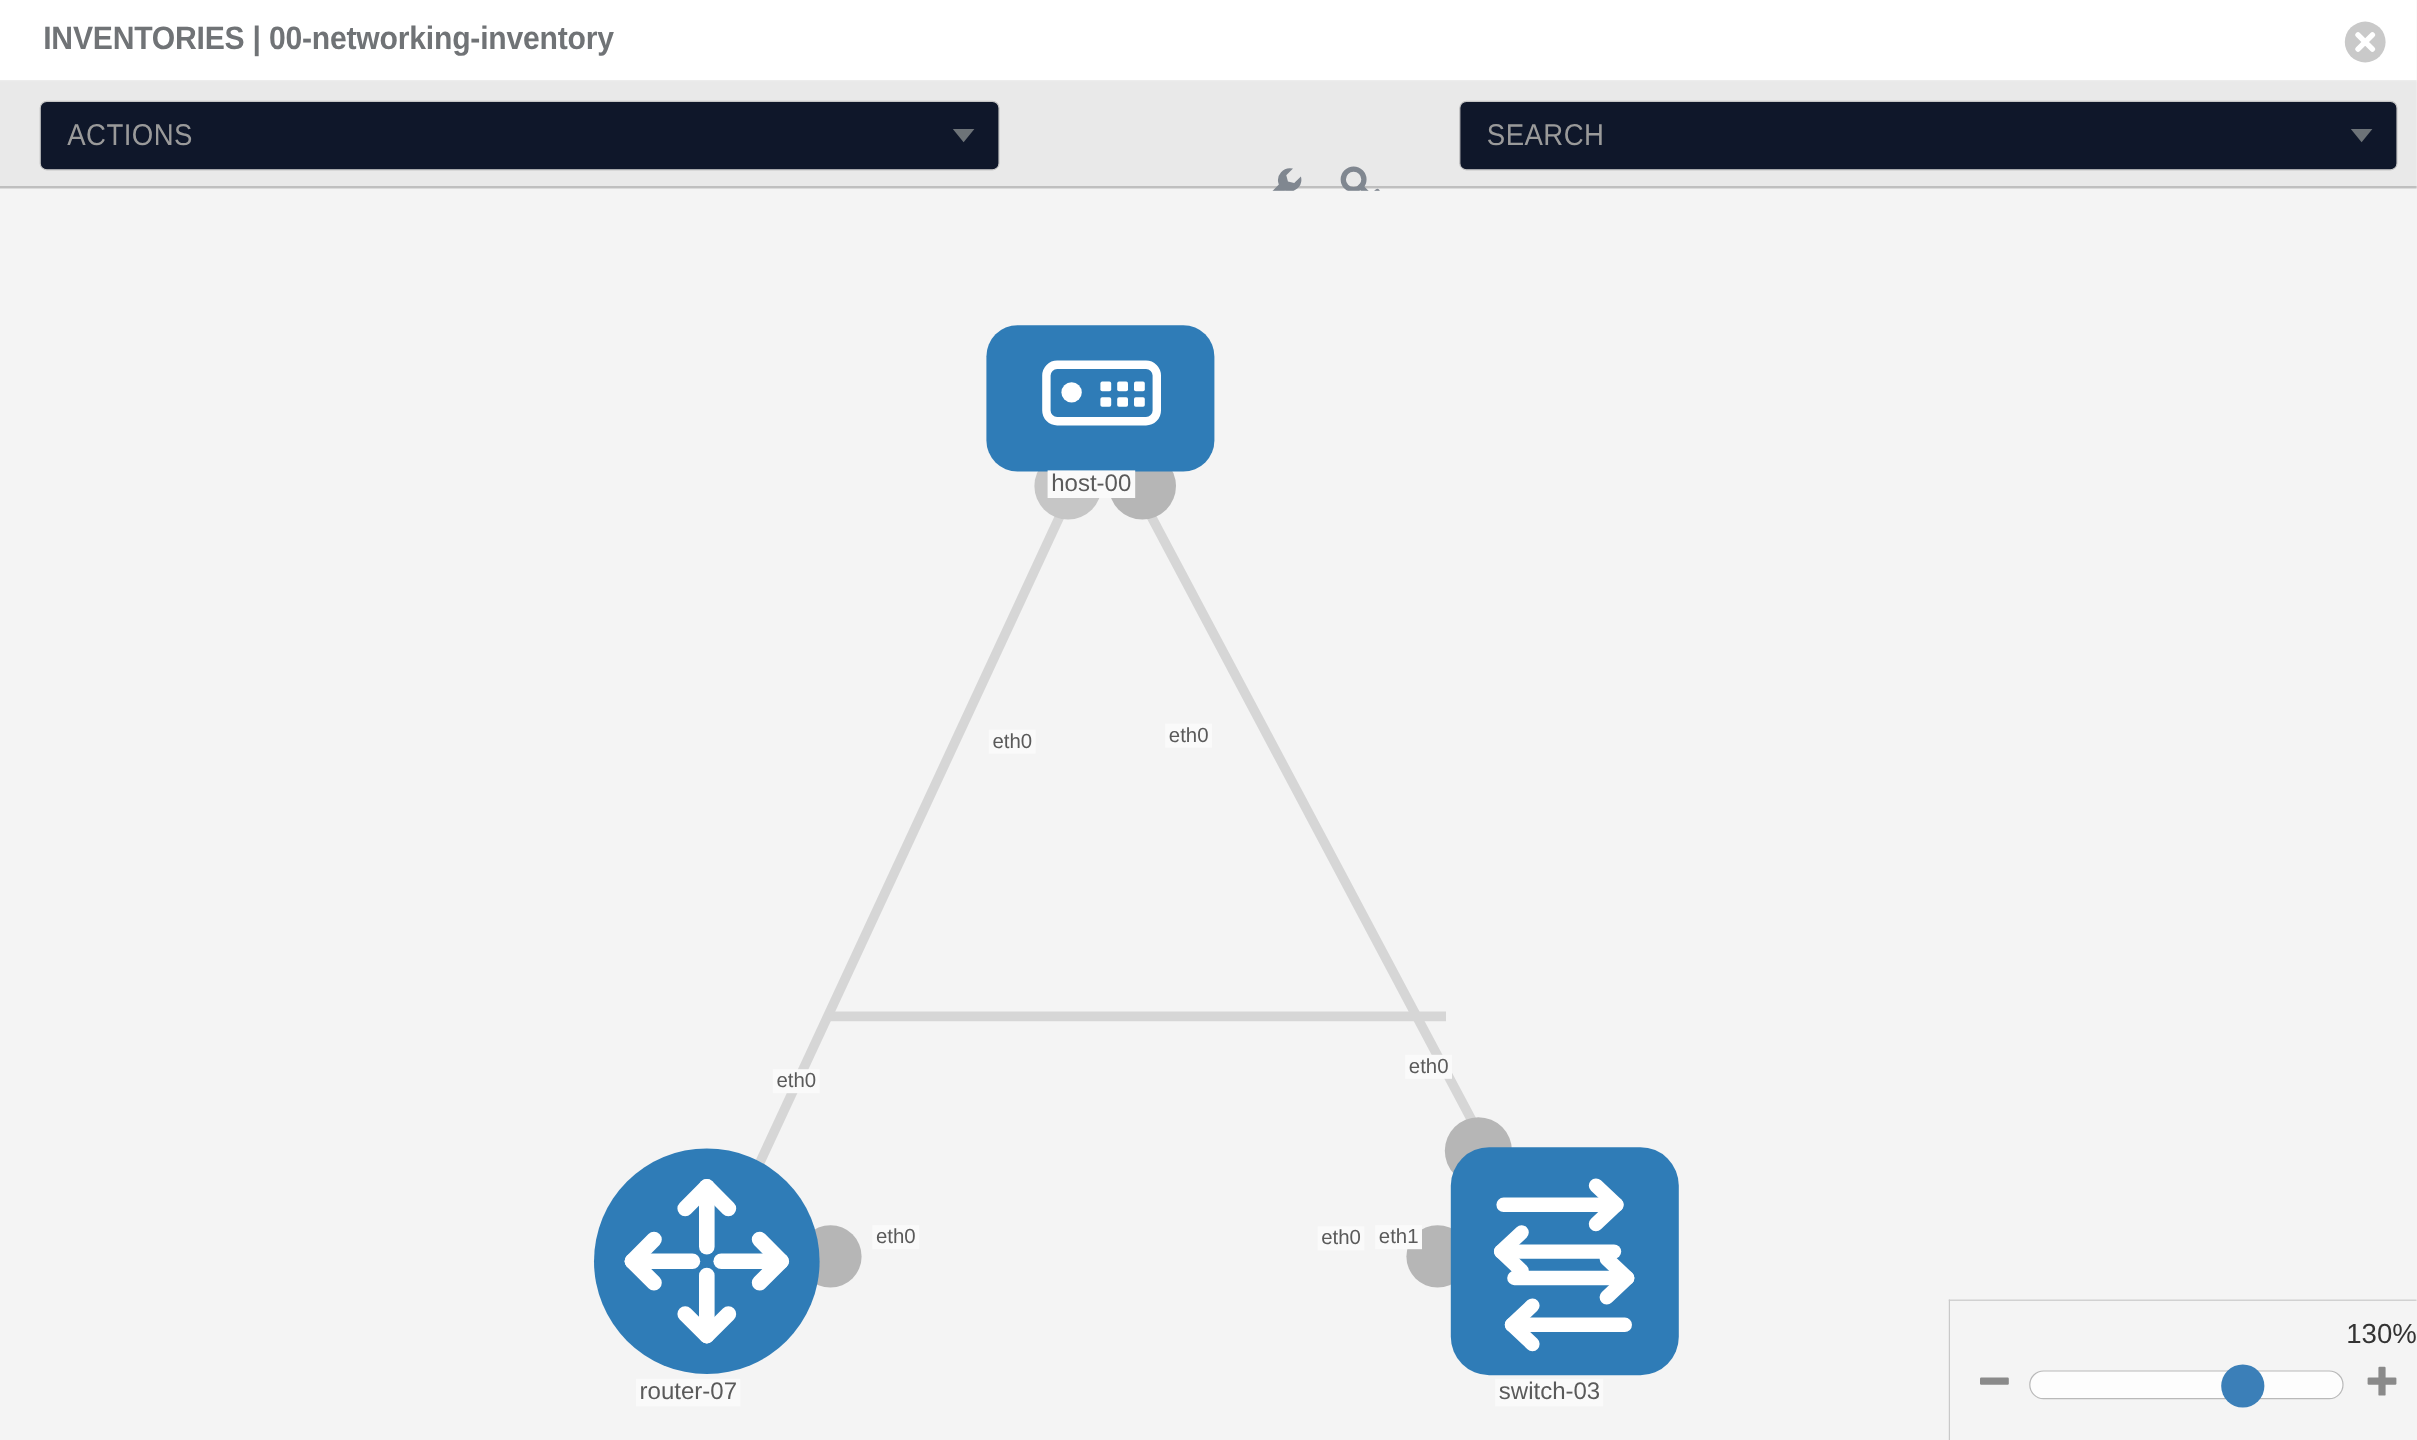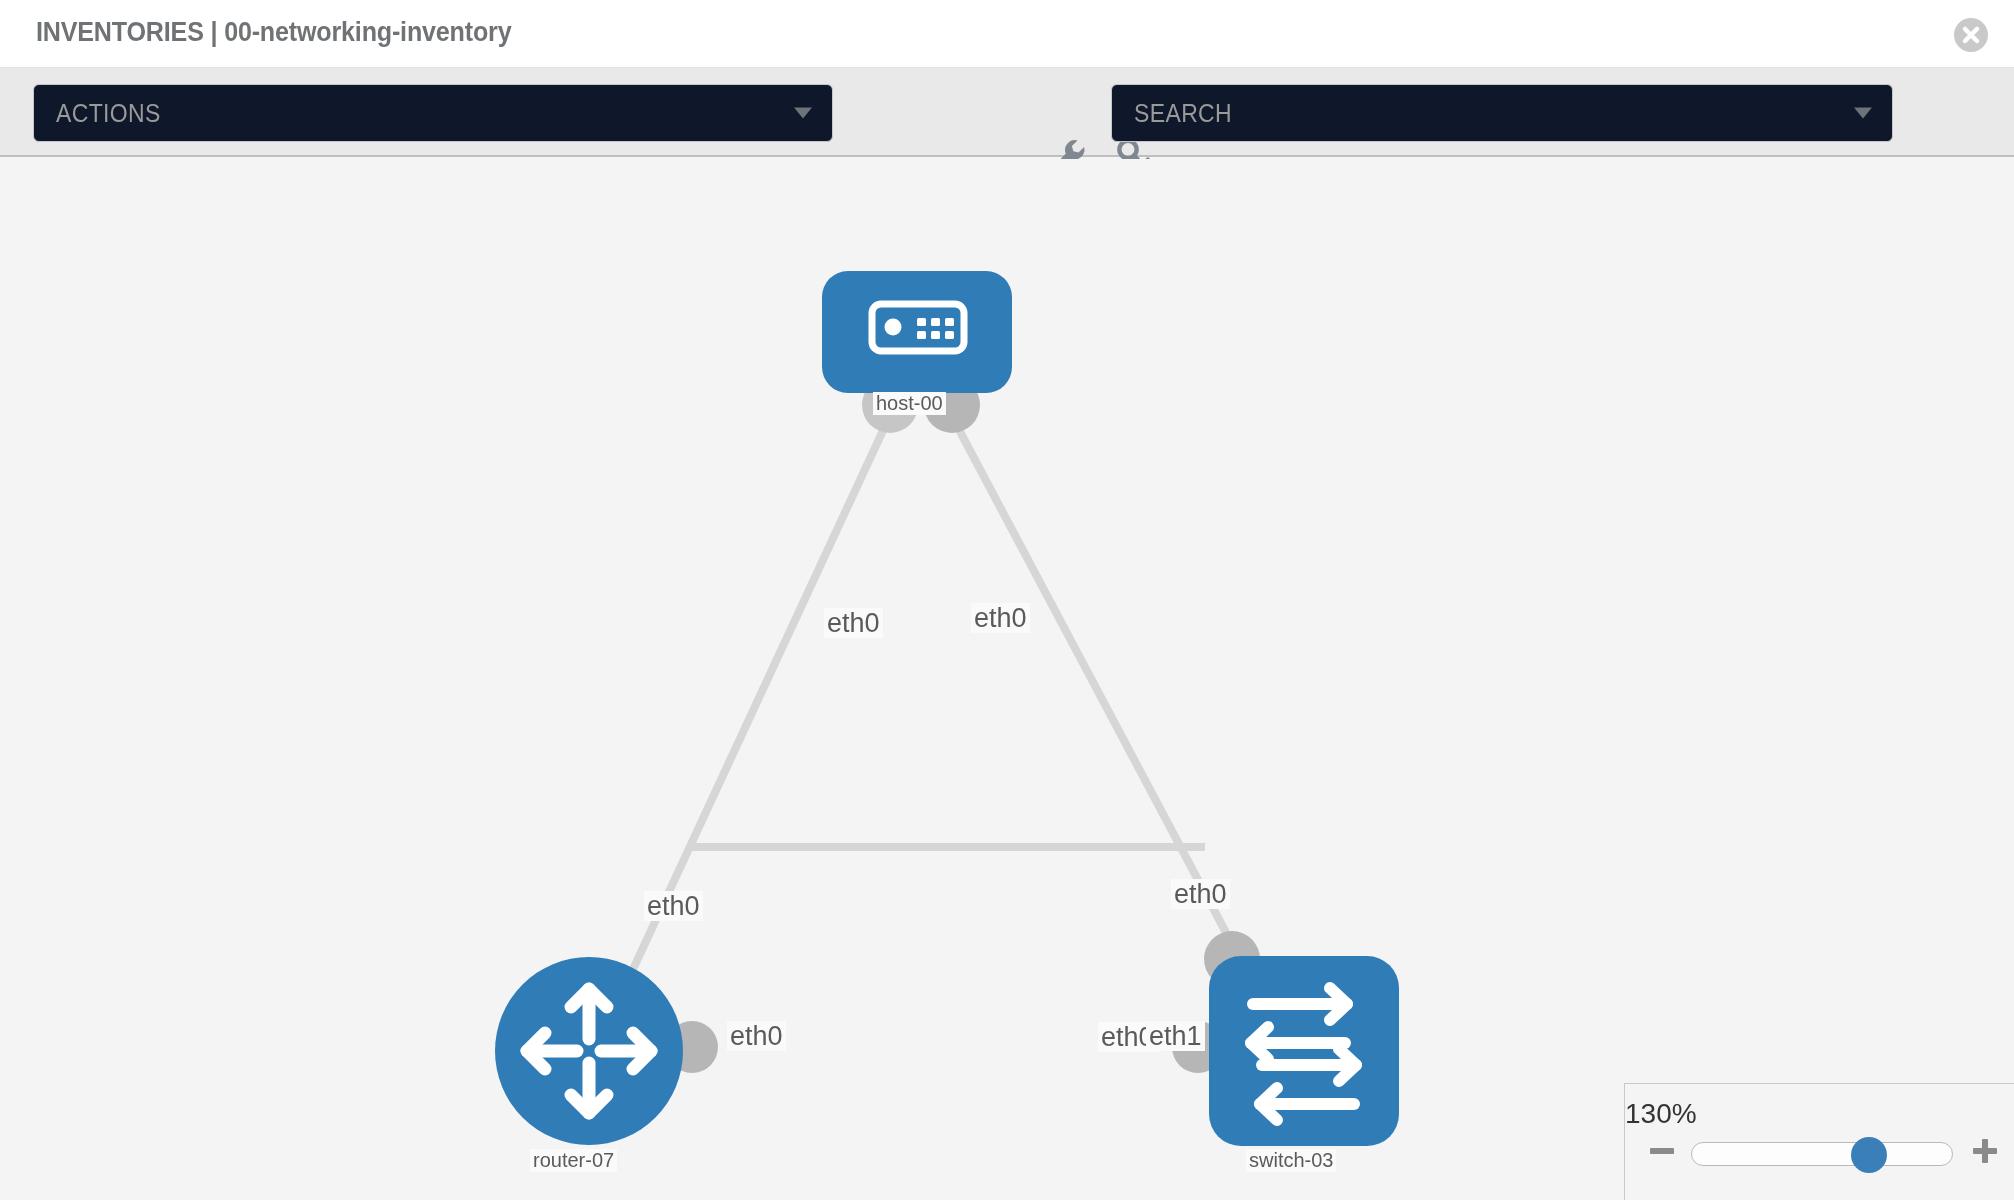--- a/index.html
+++ b/index.html
@@ -36,21 +36,21 @@
   #toolbar {
     position: absolute; left: 0; top: 68px; width: 2014px; height: 89px;
     background: #e9e9e9; border-bottom: 2px solid #bfbfbf;
   }
   .select-box {
     position: absolute; top: 16px; height: 58px;
     background: #0f172a; border: 1px solid #c6c6c6; border-radius: 6px;
     cursor: pointer;
   }
   #actions-select { left: 33px; width: 800px; }
-  #search-select  { left: 1111px; width: 782px; }
+  #search-select  { left: 1216px; width: 782px; }
   .select-label {
     position: absolute; left: 22px; top: 50%; transform: translateY(-50%) scaleX(0.92);
     transform-origin: left center;
     font-size: 25px; color: #9a9a9a; letter-spacing: 0.4px; white-space: nowrap;
   }
   .caret {
     position: absolute; right: 20px; top: 50%; transform: translateY(-50%);
     width: 0; height: 0;
     border-left: 9px solid transparent; border-right: 9px solid transparent;
     border-top: 11px solid #6d7378;
@@ -69,31 +69,31 @@
   }
   #topology { position: absolute; left: 0; top: 0; }
 
   
   .chip {
     position: absolute; background: #fafafa;
     color: #5a5a5a; white-space: nowrap; line-height: 1.05;
     padding: 1px 3px;
   }
   .node-name { font-size: 20px; }
-  .port-name { font-size: 27px; }
+  .port-name { font-size: 17px; }
 
   
   #zoom-widget {
     position: absolute; right: 0; bottom: 0;
     width: 390px; height: 117px;
     background: #f4f4f4; border-top: 1px solid #c9c9c9; border-left: 1px solid #c9c9c9;
   }
   #zoom-percent {
     position: absolute; top: 14px; left: 0; width: 100%;
-    text-align: left; font-size: 28px; color: #333;
+    text-align: right; font-size: 23px; color: #333;
   }
   #zoom-minus, #zoom-plus {
     position: absolute; top: 52px; width: 30px; height: 30px; cursor: pointer;
   }
   #zoom-minus { left: 22px; }
   #zoom-plus  { right: 14px; }
   #zoom-track {
     position: absolute; left: 66px; top: 58px; width: 262px; height: 24px;
     background: #fdfdfd; border: 1px solid #b9b9b9; border-radius: 12px; cursor: pointer;
   }

